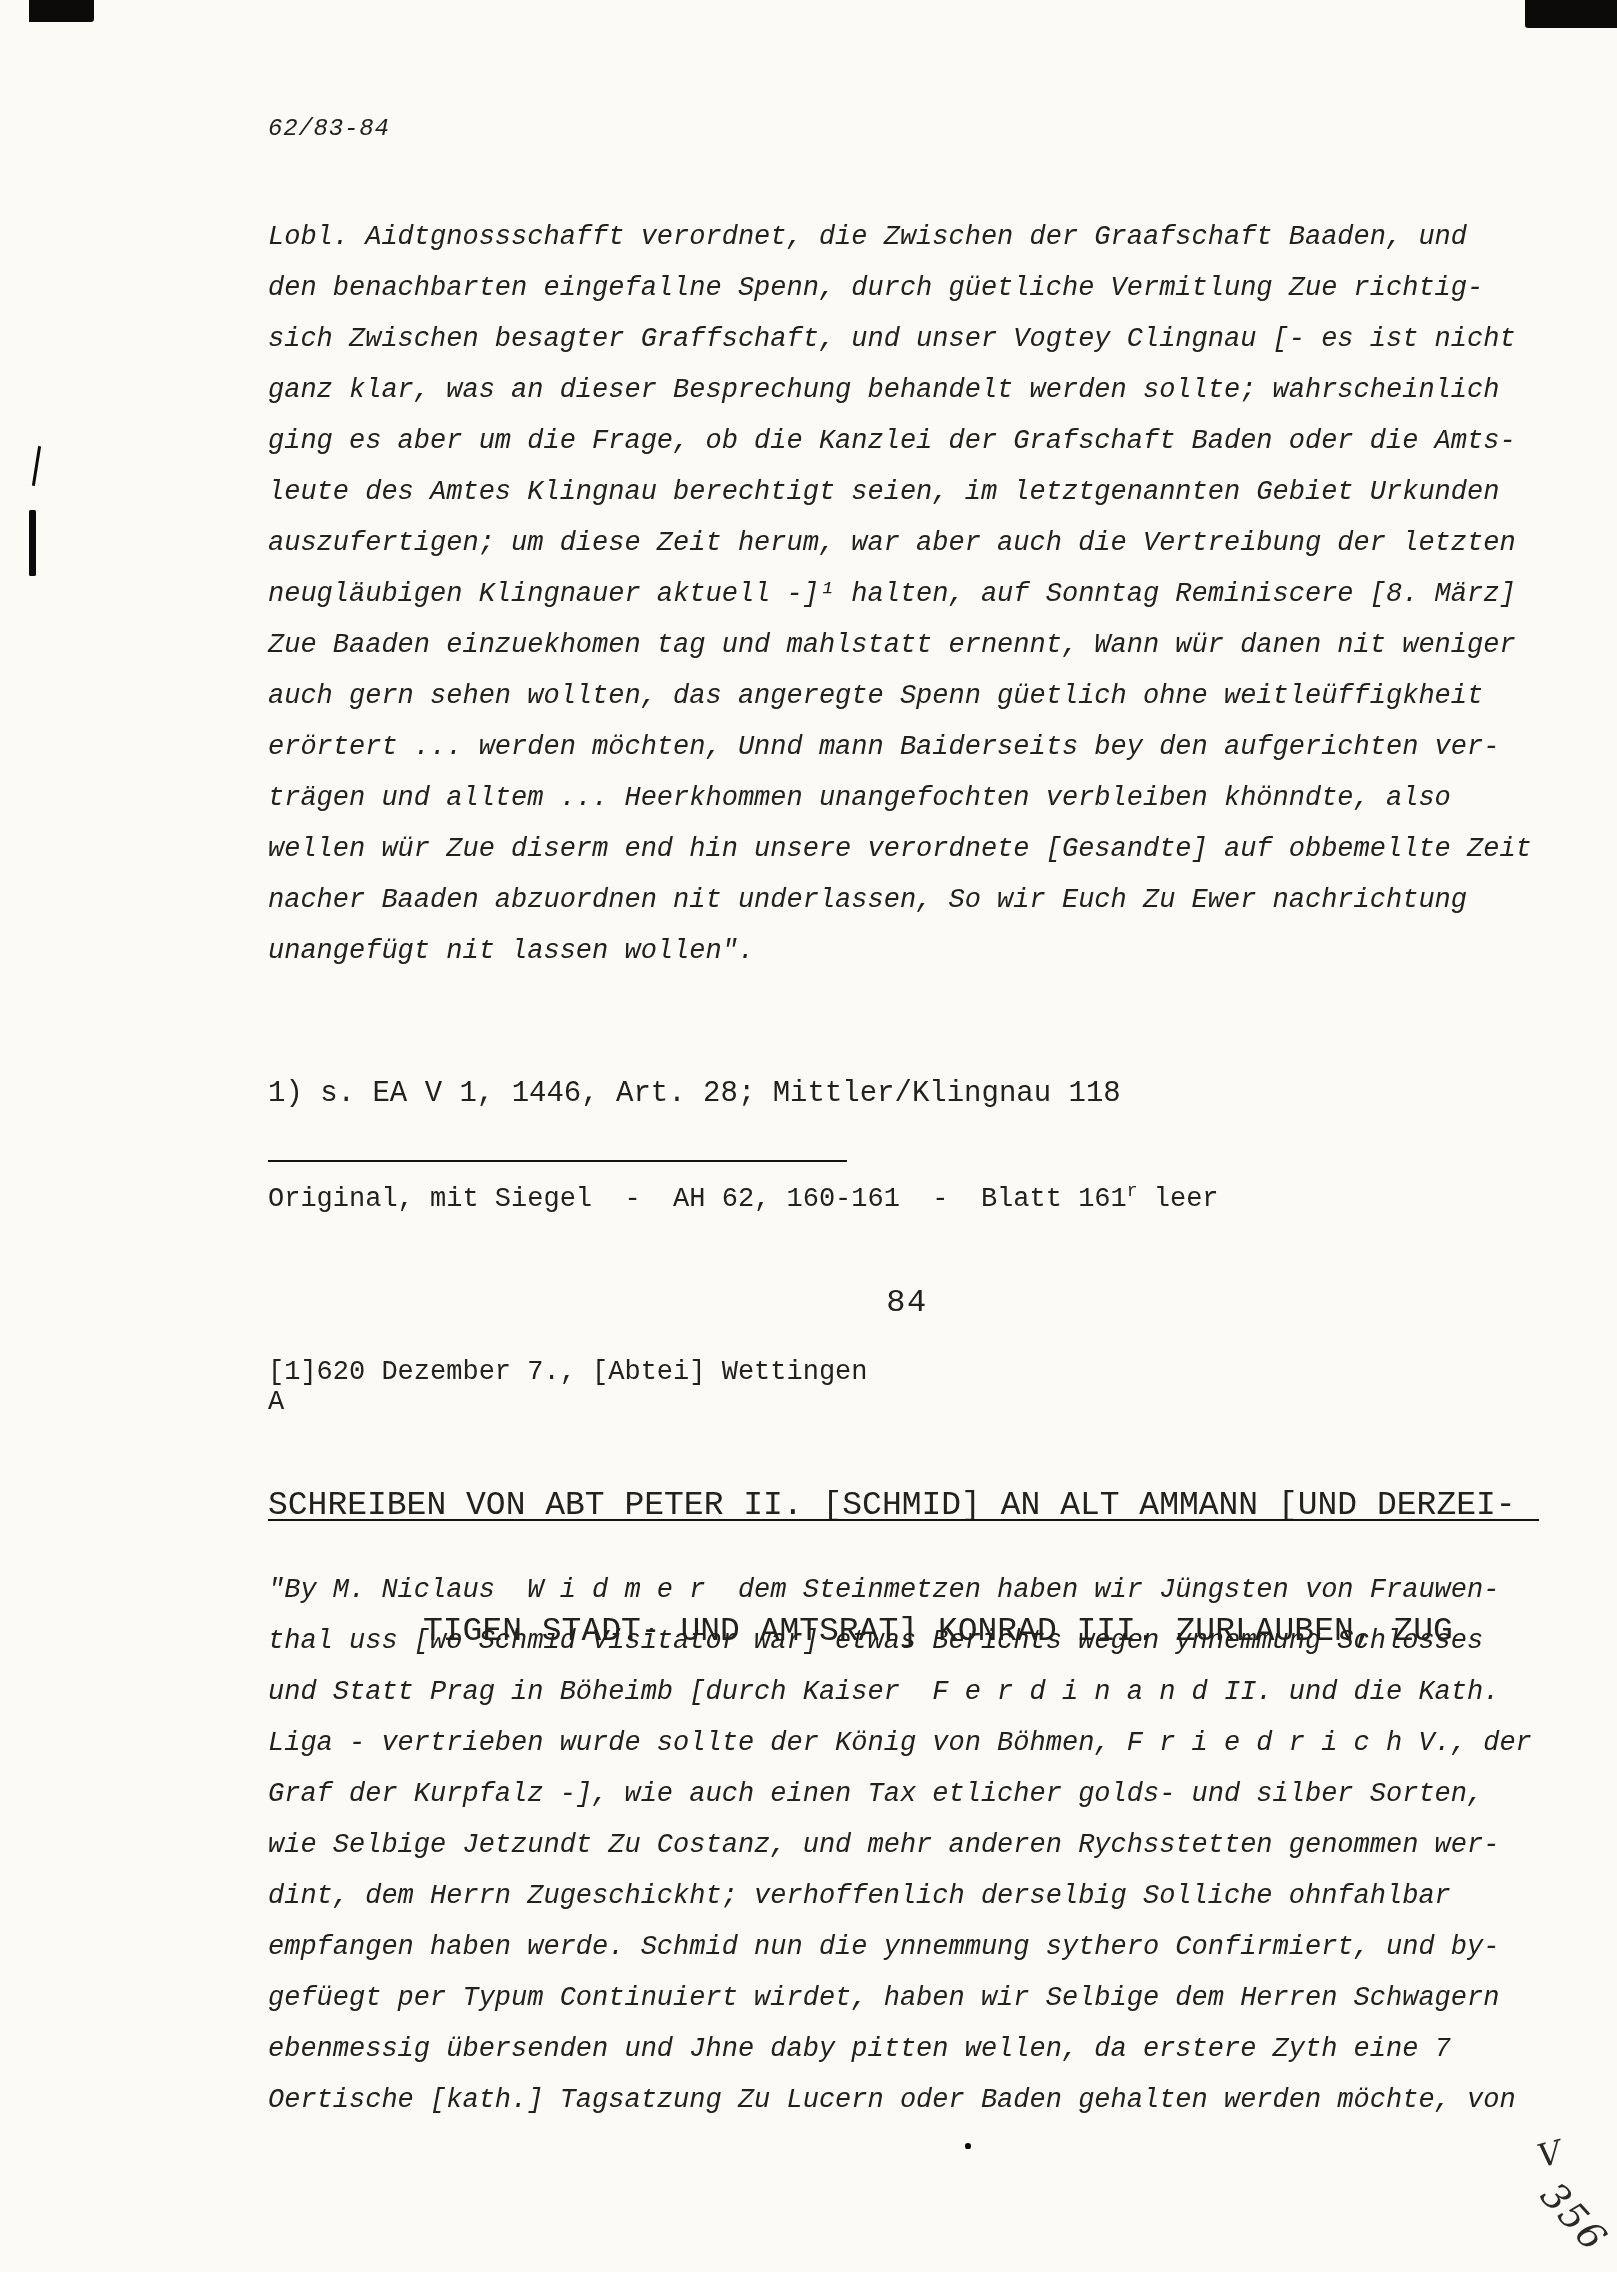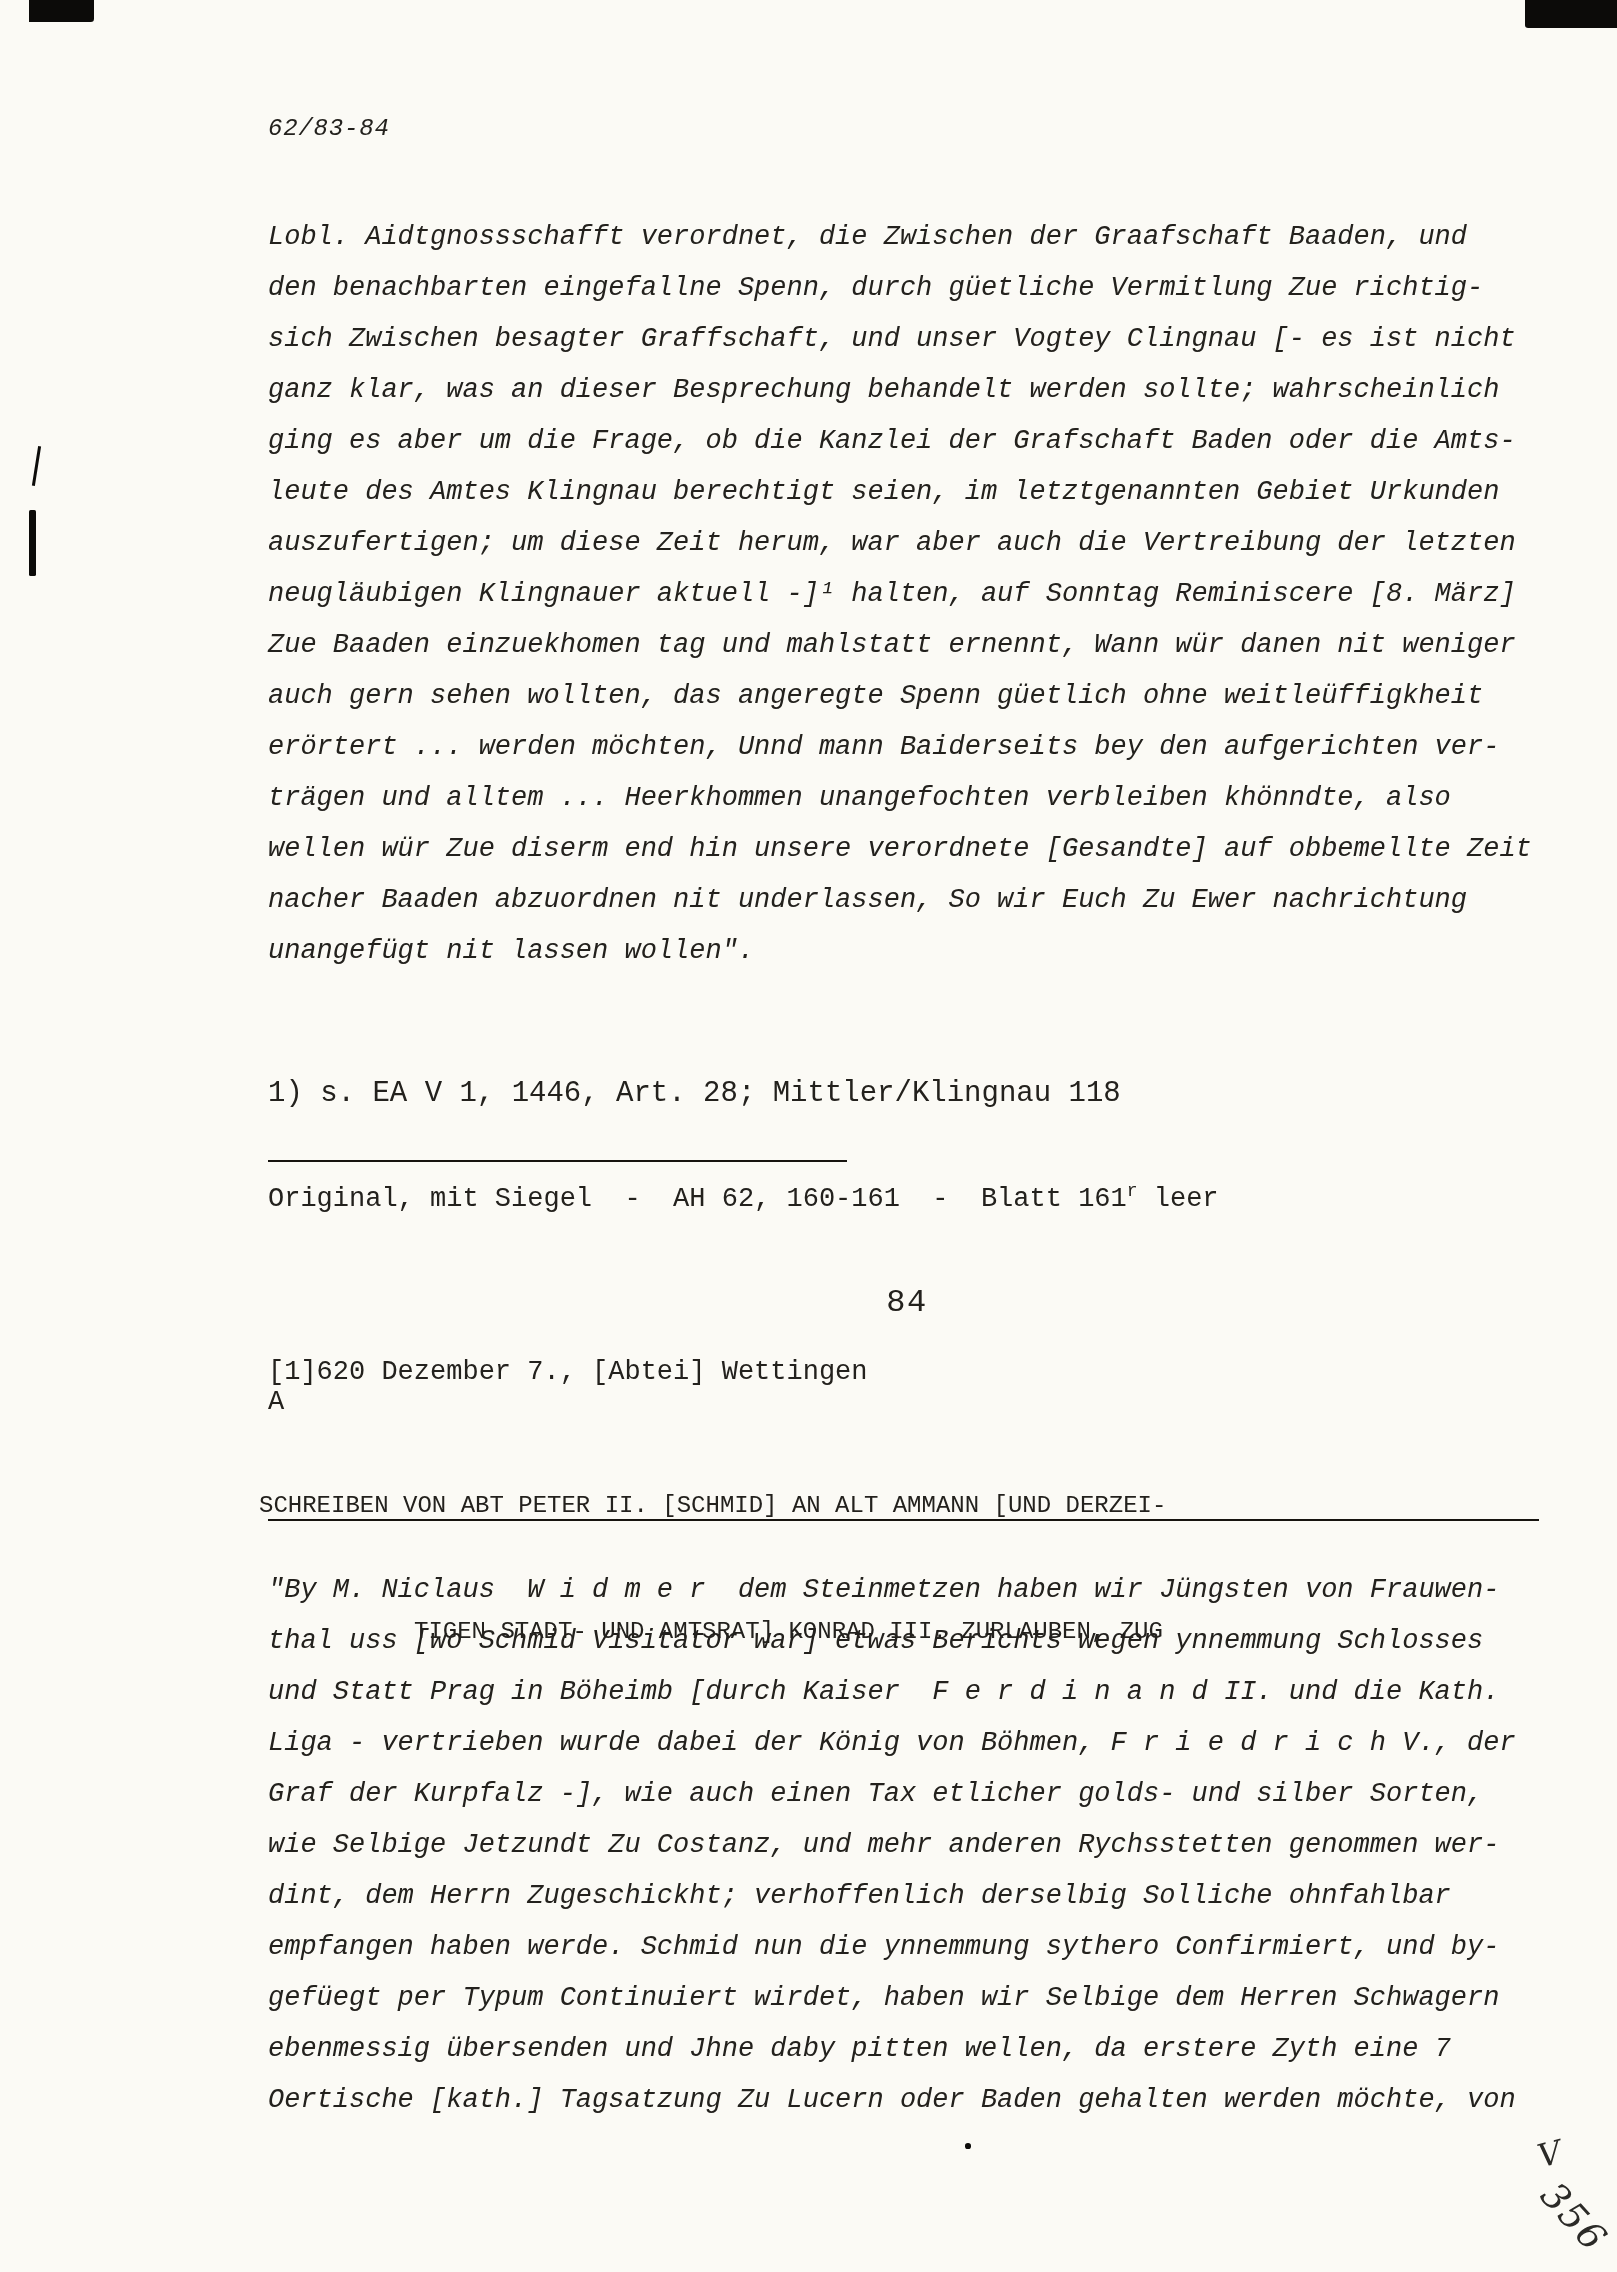--- a/index.html
+++ b/index.html
@@ -49,22 +49,22 @@
   }
 
   .dateline {
     position: absolute; left: 239px; top: 1357px; width: 1258px;
     font-size: 27px; display: flex; justify-content: space-between;
     white-space: pre;
     flex-direction: column;
   }
 
   .title84 {
-    position: absolute; left: 230px; top: 1401px;
-    font-size: 24px; line-height: 42px; white-space: pre;
+    position: absolute; left: 239px; top: 1401px;
+    font-size: 33px; line-height: 42px; white-space: pre;
   }
   .title84 .t2 { padding-left: 155px; }
 
   
   .artifact { position: absolute; background: #0c0b09; }
   .art-tl { left: 0; top: 0; width: 65px; height: 22px; border-radius: 0 0 3.2px 0; }
   .art-tr { left: 1496px; top: 0; width: 121px; height: 28px; border-radius: 0 0 0 3.2px; }
   .art-l1 { left: 5.7px; top: 446px; width: 3.2px; height: 40px; transform: rotate(9deg); }
   .art-l2 { left: 0; top: 510px; width: 7.3px; height: 66px; border-radius: 1.6px; }
   .art-dot { left: 936px; top: 2143px; width: 5.7px; height: 5.7px; border-radius: 50%; }
@@ -127,21 +127,21 @@
     <div class="t1">SCHREIBEN VON ABT PETER II. [SCHMID] AN ALT AMMANN [UND DERZEI-</div>
     <div class="t2">TIGEN STADT- UND AMTSRAT] KONRAD III. ZURLAUBEN, ZUG</div>
   </div>
 
   <div class="divider divider2"></div>
 
   <div class="body-block body84">
     <div class="tline">"By M. Niclaus  W i d m e r  dem Steinmetzen haben wir Jüngsten von Frauwen-</div>
     <div class="tline">thal uss [wo Schmid Visitator war] etwas Berichts wegen ynnemmung Schlosses</div>
     <div class="tline">und Statt Prag in Böheimb [durch Kaiser  F e r d i n a n d II. und die Kath.</div>
-    <div class="tline">Liga - vertrieben wurde dabei der König von Böhmen, F r i e d r i c h V., der</div>
+    <div class="tline">Liga - vertrieben wurde sollte der König von Böhmen, F r i e d r i c h V., der</div>
     <div class="tline">Graf der Kurpfalz -], wie auch einen Tax etlicher golds- und silber Sorten,</div>
     <div class="tline">wie Selbige Jetzundt Zu Costanz, und mehr anderen Rychsstetten genommen wer-</div>
     <div class="tline">dint, dem Herrn Zugeschickht; verhoffenlich derselbig Solliche ohnfahlbar</div>
     <div class="tline">empfangen haben werde. Schmid nun die ynnemmung sythero Confirmiert, und by-</div>
     <div class="tline">gefüegt per Typum Continuiert wirdet, haben wir Selbige dem Herren Schwagern</div>
     <div class="tline">ebenmessig übersenden und Jhne daby pitten wellen, da erstere Zyth eine 7</div>
     <div class="tline">Oertische [kath.] Tagsatzung Zu Lucern oder Baden gehalten werden möchte, von</div>
   </div>
 
   <div class="handwritten hw-check">V</div>

